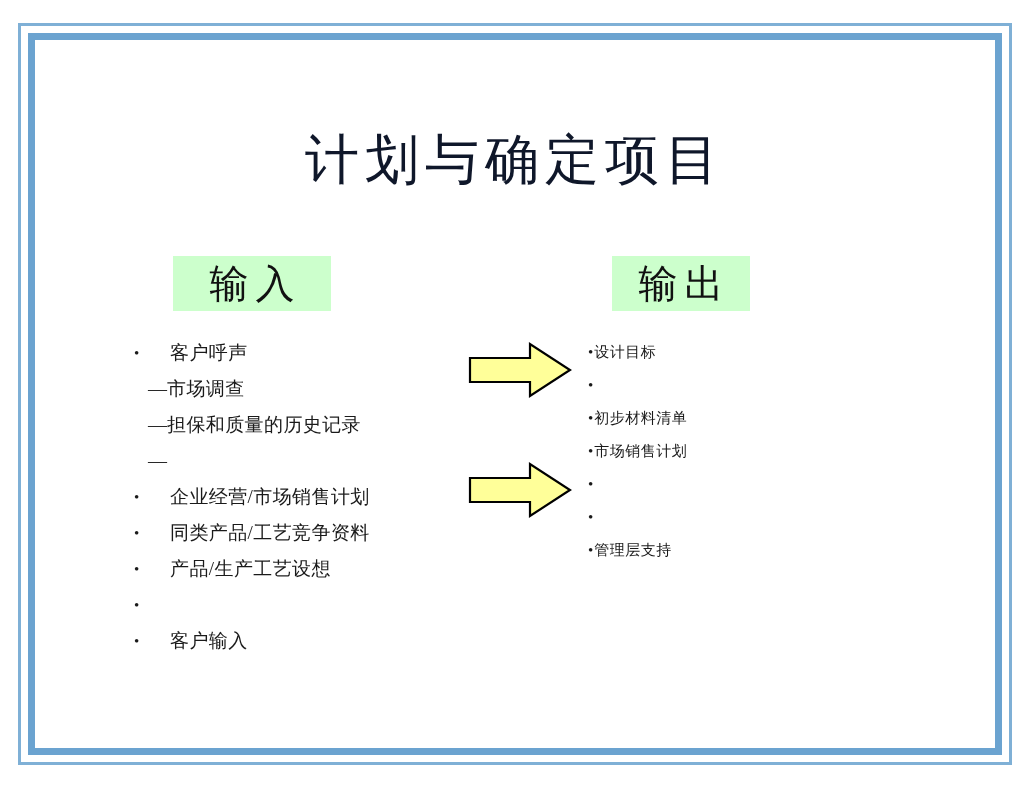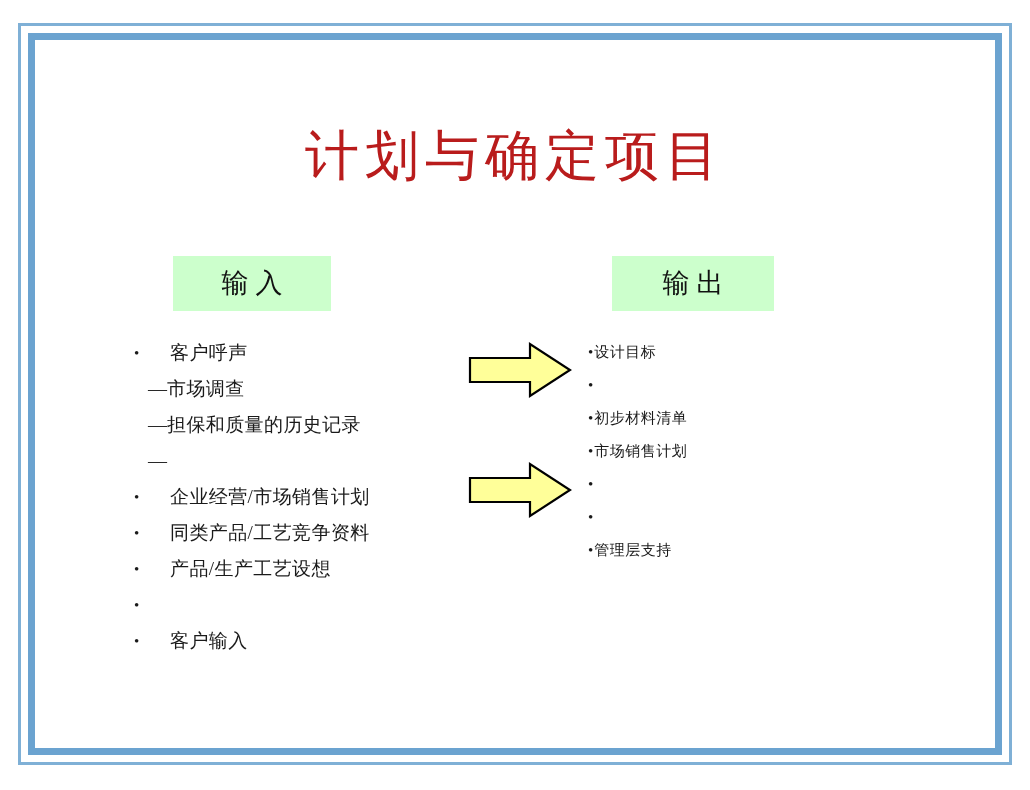--- a/index.html
+++ b/index.html
@@ -53,41 +53,41 @@
   
   .slide-title {
     position: absolute;
     left: 0;
     top: 128px;
     width: 1030px;
     text-align: center;
     font-size: 54px;
     line-height: 64px;
     letter-spacing: 6px;
-    color: #b91c1c;
-    font-family: Liberation Mono, monospace;
+    color: #0f172a;
+    font-family: Liberation Serif, serif;
     white-space: nowrap;
   }
 
   
   .chip {
     position: absolute;
     height: 55px;
     background: #ccffcc;
     color: #111111;
-    font-size: 27px;
+    font-size: 39px;
     line-height: 55px;
     text-align: center;
     letter-spacing: 7px;
     text-indent: 7px;
     font-family: "Liberation Serif", "DejaVu Serif", serif;
     box-sizing: border-box;
   }
   .chip-input  { left: 173px; top: 256px; width: 158px; }
-  .chip-output { left: 612px; top: 256px; width: 162px; }
+  .chip-output { left: 612px; top: 256px; width: 138px; }
 
   
   .col-left {
     position: absolute;
     left: 130px;
     top: 335px;
     width: 330px;
   }
   .col-right {
     position: absolute;

